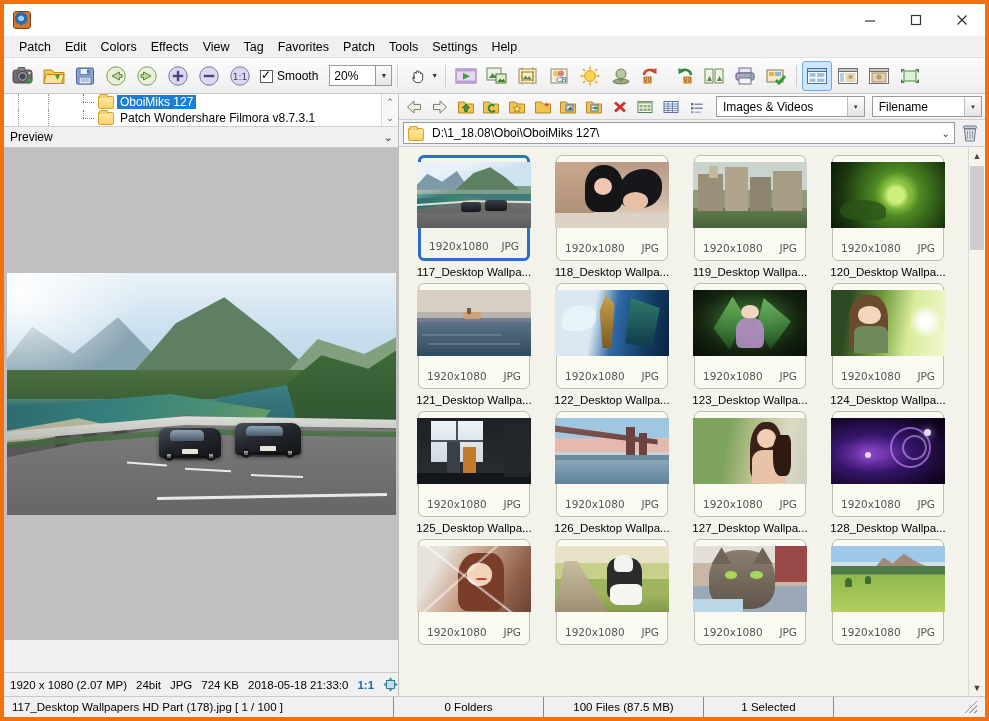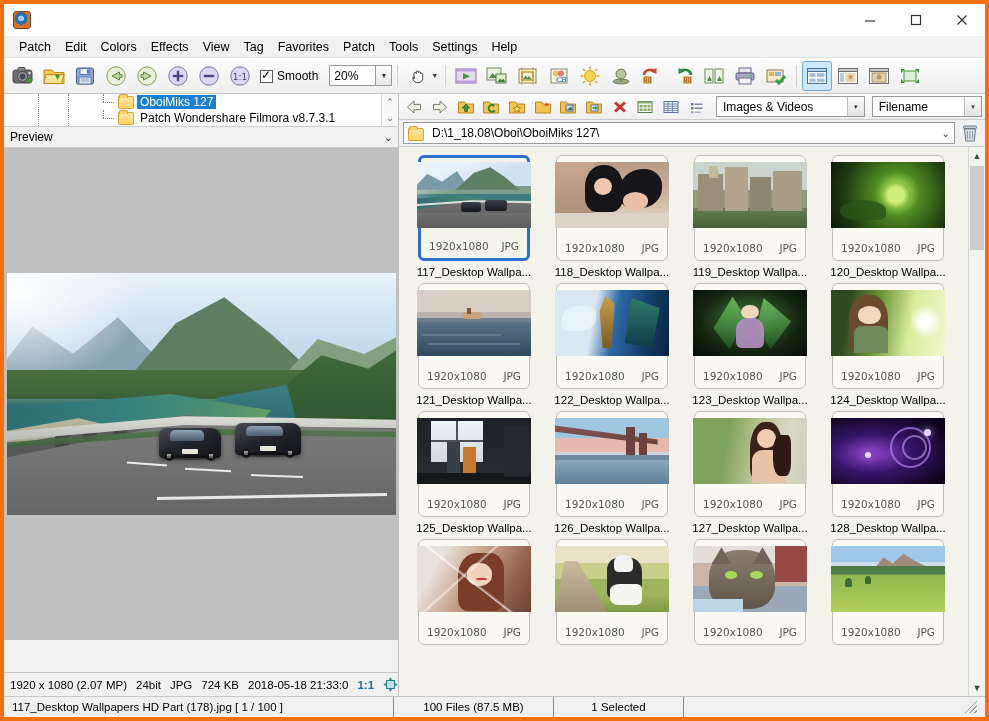--- a/index.html
+++ b/index.html
@@ -106,21 +106,21 @@
     width: 395px; flex: 0 0 395px;
     display: flex; flex-direction: column;
     background: #f0f0f0;
     border-right: 1px solid #c0c0c0;
   }
   .tree {
     height: 33px; flex: 0 0 33px; background: #fff;
     display: flex; position: relative; overflow: hidden;
     border-bottom: 1px solid #cdcdcd;
   }
-  .tree-rows { flex: 1; padding-left: 20px; position: relative; }
+  .tree-rows { flex: 1; padding-left: 0; position: relative; }
   .tree-row {
     display: flex; align-items: center; height: 16px;
     font-size: 12px; white-space: nowrap;
   }
   .tree-indent { width: 76px; height: 16px; position: relative; flex: 0 0 76px; }
   .tree-indent::before {
     content:""; position:absolute; left: 14px; top:0; bottom:0;
     border-left: 1px dotted #999;
   }
   .tree-indent::after {
@@ -1193,20 +1193,21 @@
             <div class="vs-thumb"></div>
           </div>
           <div class="vs-btn">▼</div>
         </div>
       </div>
     </div>
   </div>
 
   <div class="statusbar">
     <div class="sb-cell sb-1">117_Desktop Wallpapers  HD Part (178).jpg [ 1 / 100 ]</div>
+    <div class="sb-cell sb-2">0 Folders</div>
     <div class="sb-cell sb-3">100 Files (87.5 MB)</div>
     <div class="sb-cell sb-4">1 Selected</div>
     <div class="sb-cell sb-5">
       <span class="grip"></span>
     </div>
   </div>
 
 </div>
 
 </body></html>

